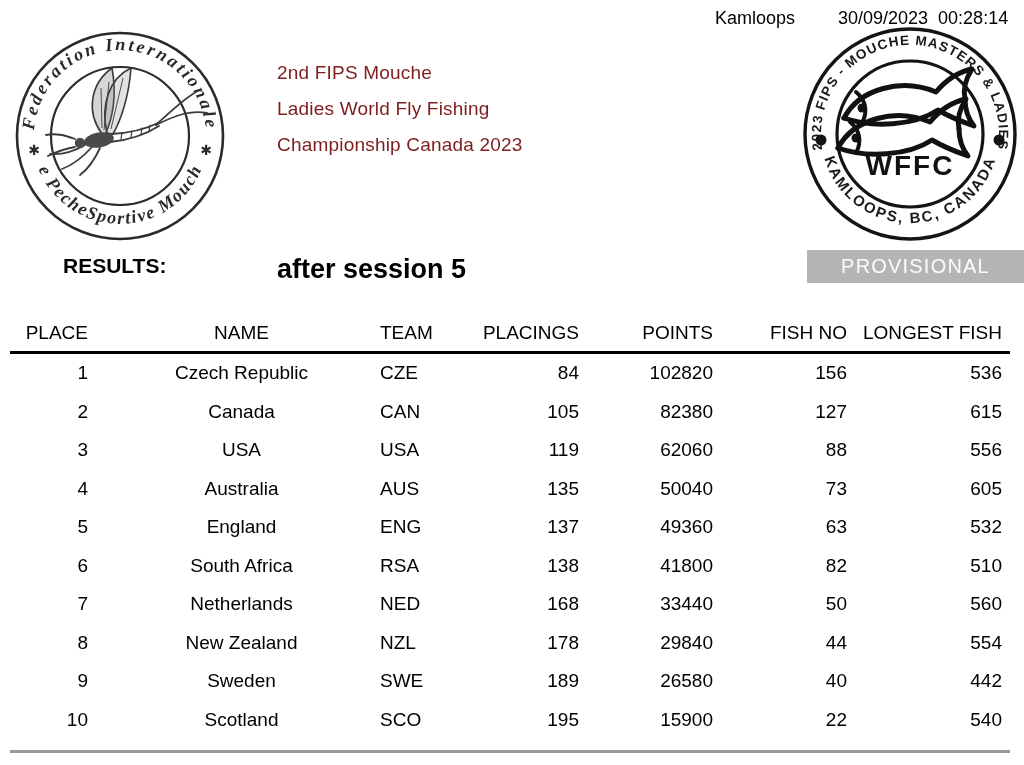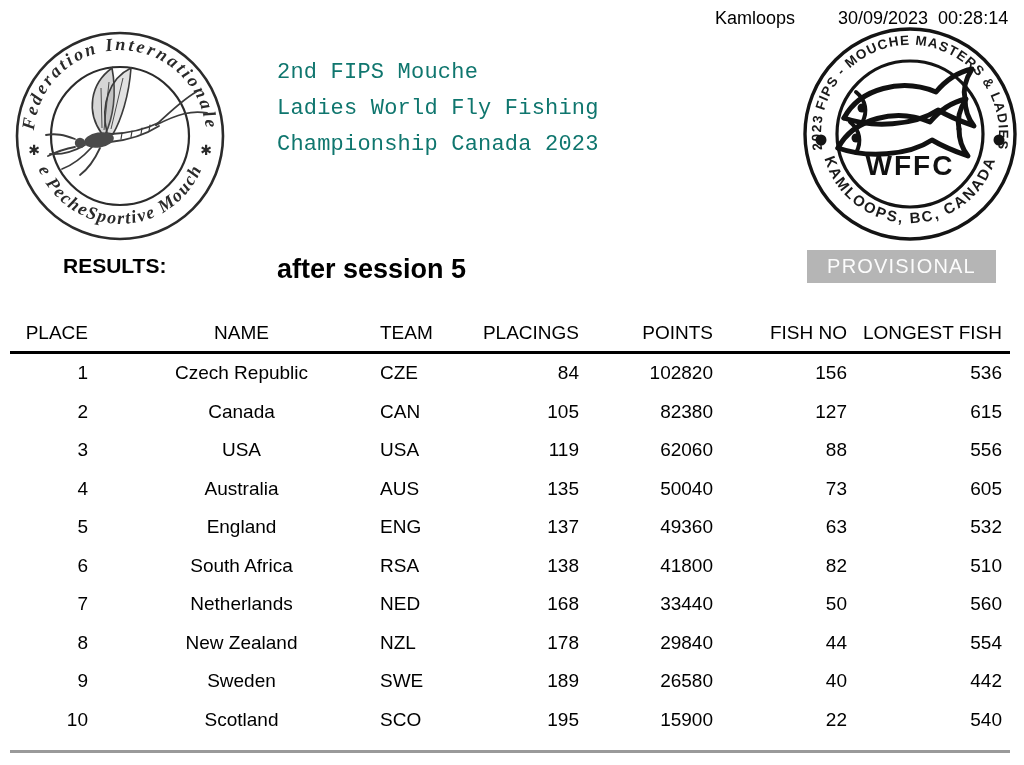--- a/index.html
+++ b/index.html
@@ -8,27 +8,27 @@
     font-family:"Liberation Sans",sans-serif;color:#000;
     -webkit-font-smoothing:antialiased;
   }
   .abs{position:absolute;}
 
   
   #meta-location{left:715px;top:8px;font-size:18px;}
   #meta-datetime{left:838px;top:8px;font-size:18px;white-space:pre;}
 
   
-  #page-title{left:277px;top:55px;font-size:22px;line-height:36px;letter-spacing:.2px;color:#0f766e;font-family:Liberation Mono, monospace;}
+  #page-title{left:277px;top:55px;font-size:19px;line-height:36px;letter-spacing:.2px;color:#7f1d1d;}
 
   
   #results-label{left:63px;top:254px;font-size:21px;font-weight:bold;}
   #session-label{left:277px;top:254px;font-size:27px;font-weight:bold;}
   #status-badge{
-    left:807px;top:250px;width:189px;height:33px;background:#b5b5b5;color:#fcfcfc;
+    left:807px;top:250px;width:217px;height:33px;background:#b5b5b5;color:#fcfcfc;
     font-size:20px;letter-spacing:1.2px;display:flex;align-items:center;justify-content:center;
   }
 
   
   #table-wrap{left:10px;top:322px;width:1000px;border-bottom:3px solid #9a9a9a;padding-bottom:11px;}
   table{width:100%;border-collapse:collapse;font-size:19px;table-layout:fixed;}
   thead th{font-weight:normal;padding:0 0 7px 0;border-bottom:3px solid #000;white-space:nowrap;}
   tbody td{height:38.5px;padding:0;white-space:nowrap;}
   .c-place{text-align:right;}
   .c-name{text-align:center;padding-left:25px !important;}

